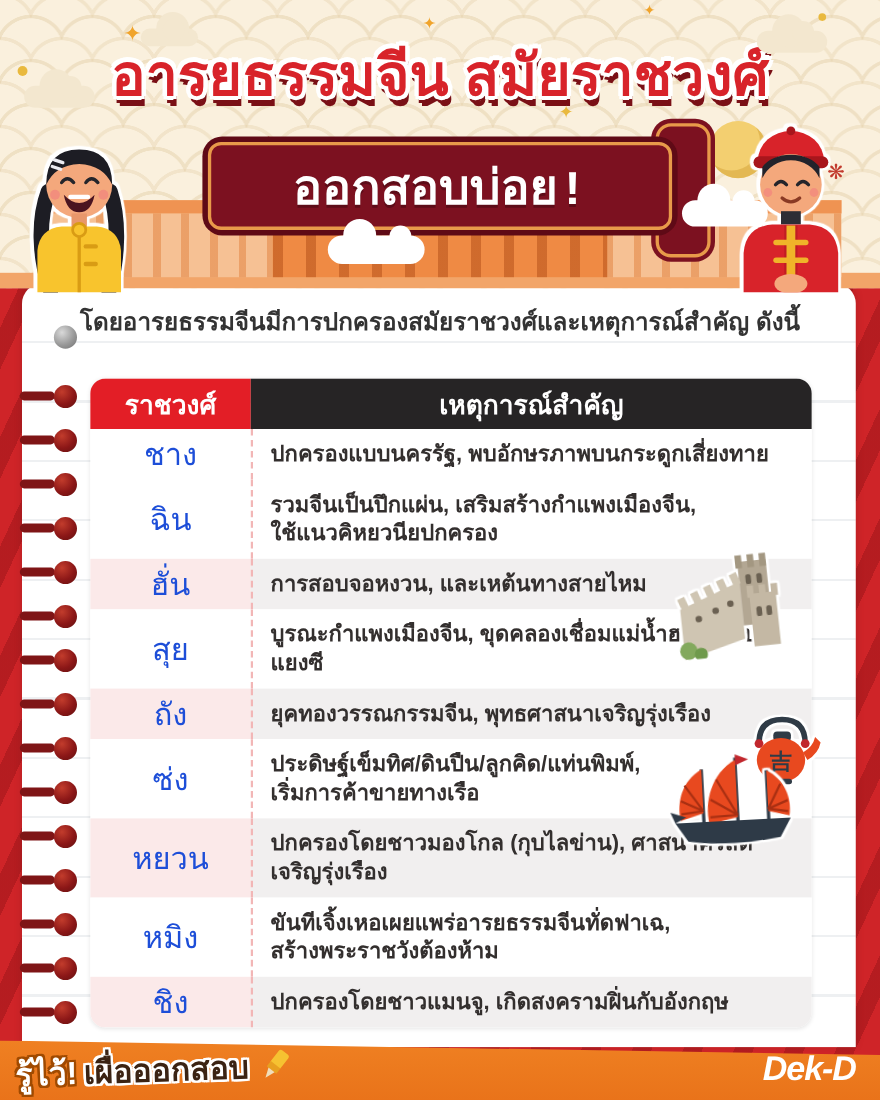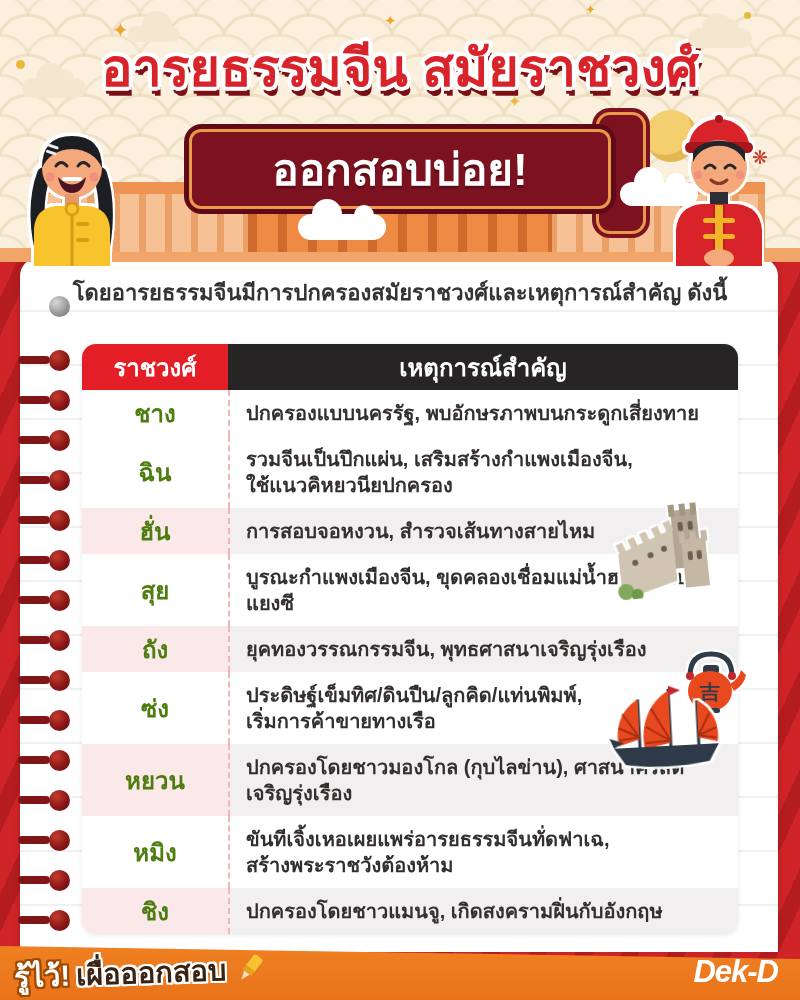--- a/index.html
+++ b/index.html
@@ -32,21 +32,21 @@
     clip-path:polygon(6% 100%, 16% 0, 84% 0, 94% 100%); }
 
   .page-title { position:absolute; top:26px; left:0; width:100%; text-align:center;
     font-size:52px; font-weight:800; color:#d8232a; letter-spacing:0;
     text-shadow:
       -3px -3px 0 #fff, 3px -3px 0 #fff, -3px 3px 0 #fff, 3px 3px 0 #fff,
       -4px 0 0 #fff, 4px 0 0 #fff, 0 -4px 0 #fff, 0 4px 0 #fff,
       0 7px 0 #7a1016, 3px 9px 0 #7a1016; }
 
   .plaque { position:absolute; top:124px; left:50%; transform:translateX(-50%);
-    width:432px; height:90px; background:#5f0a16; border-radius:18px; padding:5px; z-index:6; }
+    width:432px; height:90px; background:#5f0a16; border-radius:18px; padding:5px; z-index:6;font-family:Liberation Mono, monospace; }
   .plaque-inner { width:100%; height:100%; background:#7c1120; border:3px solid #e89a4a;
     border-radius:12px; display:flex; align-items:center; justify-content:center; }
   .plaque-text { color:#fff; font-size:44px; font-weight:800; text-shadow:0 3px 0 rgba(0,0,0,.25); }
 
   .window-frame { position:absolute; left:596px; top:112px; width:50px; height:122px;
     background:#7c1120; border:3px solid #e89a4a; border-radius:14px;
     box-shadow:0 0 0 4px #7c1120; z-index:4; }
   .moon { position:absolute; left:645px; top:110px; width:52px; height:52px; border-radius:50%;
     background:#f3cf70; box-shadow:inset -6px -7px 0 rgba(214,166,60,.55); z-index:4; }
 
@@ -102,21 +102,21 @@
   
   .dyn-table { position:absolute; top:344px; left:82px; width:656px; z-index:5;
     border-radius:14px; overflow:hidden; box-shadow:0 1px 4px rgba(0,0,0,.10); }
   .t-head { display:flex; height:46px; }
   .th-dynasty { width:146px; background:#e31e26; color:#fff; font-size:24px; font-weight:800;
     display:flex; align-items:center; justify-content:center; }
   .th-event { flex:1; background:#262425; color:#fff; font-size:24px; font-weight:800;
     display:flex; align-items:center; justify-content:center; }
   .t-row { display:flex; }
   .td-dynasty { width:146px; background:#fff; display:flex; align-items:center; justify-content:center;
-    color:#4d7c0f; font-size:24px; font-weight:700; }
+    color:#1d4ed8; font-size:28px; font-weight:400; }
   .td-event { flex:1; background:#fff; border-left:2px dashed #f2b6b6;
     padding:10px 16px; font-size:20px; font-weight:600; color:#332f2e; line-height:1.3;
     white-space:pre-line; display:flex; align-items:center; }
   .t-row.alt .td-dynasty { background:#fbe9e9; }
   .t-row.alt .td-event   { background:#f1efef; }
 
   .sticker { position:absolute; z-index:7; pointer-events:none;
     filter:drop-shadow(2px 0 0 #fff) drop-shadow(-2px 0 0 #fff)
            drop-shadow(0 2px 0 #fff) drop-shadow(0 -2px 0 #fff); }
   .st-wall   { left:612px; top:502px; transform:rotate(-6deg); }
@@ -249,21 +249,21 @@
       <div class="td-dynasty">ชาง</div>
       <div class="td-event">ปกครองแบบนครรัฐ, พบอักษรภาพบนกระดูกเสี่ยงทาย</div>
     </div>
     <div class="t-row">
       <div class="td-dynasty">ฉิน</div>
       <div class="td-event">รวมจีนเป็นปึกแผ่น, เสริมสร้างกำแพงเมืองจีน,
 ใช้แนวคิหยวนียปกครอง</div>
     </div>
     <div class="t-row alt">
       <div class="td-dynasty">ฮั่น</div>
-      <div class="td-event">การสอบจอหงวน, สำรวจเส้นทางสายไหม</div>
+      <div class="td-event">การสอบจอหงวน, และเหต้นทางสายไหม</div>
     </div>
     <div class="t-row">
       <div class="td-dynasty">สุย</div>
       <div class="td-event">บูรณะกำแพงเมืองจีน, ขุดคลองเชื่อมแม่น้ำฮวงโหกับแยงซี</div>
     </div>
     <div class="t-row alt">
       <div class="td-dynasty">ถัง</div>
       <div class="td-event">ยุคทองวรรณกรรมจีน, พุทธศาสนาเจริญรุ่งเรือง</div>
     </div>
     <div class="t-row">

